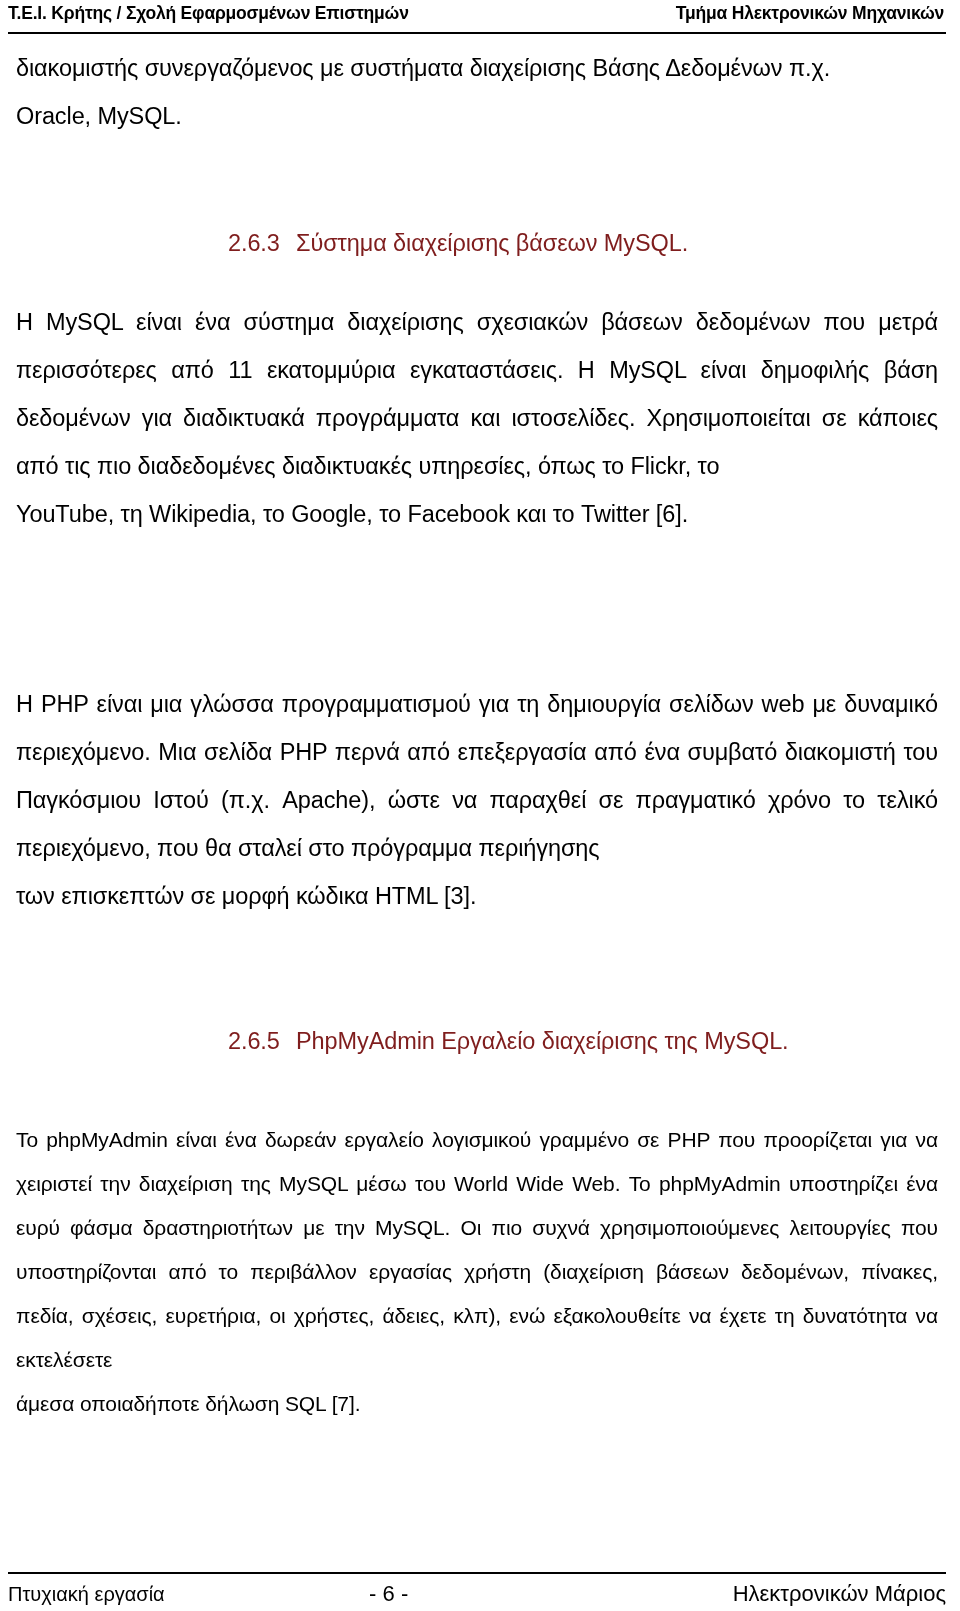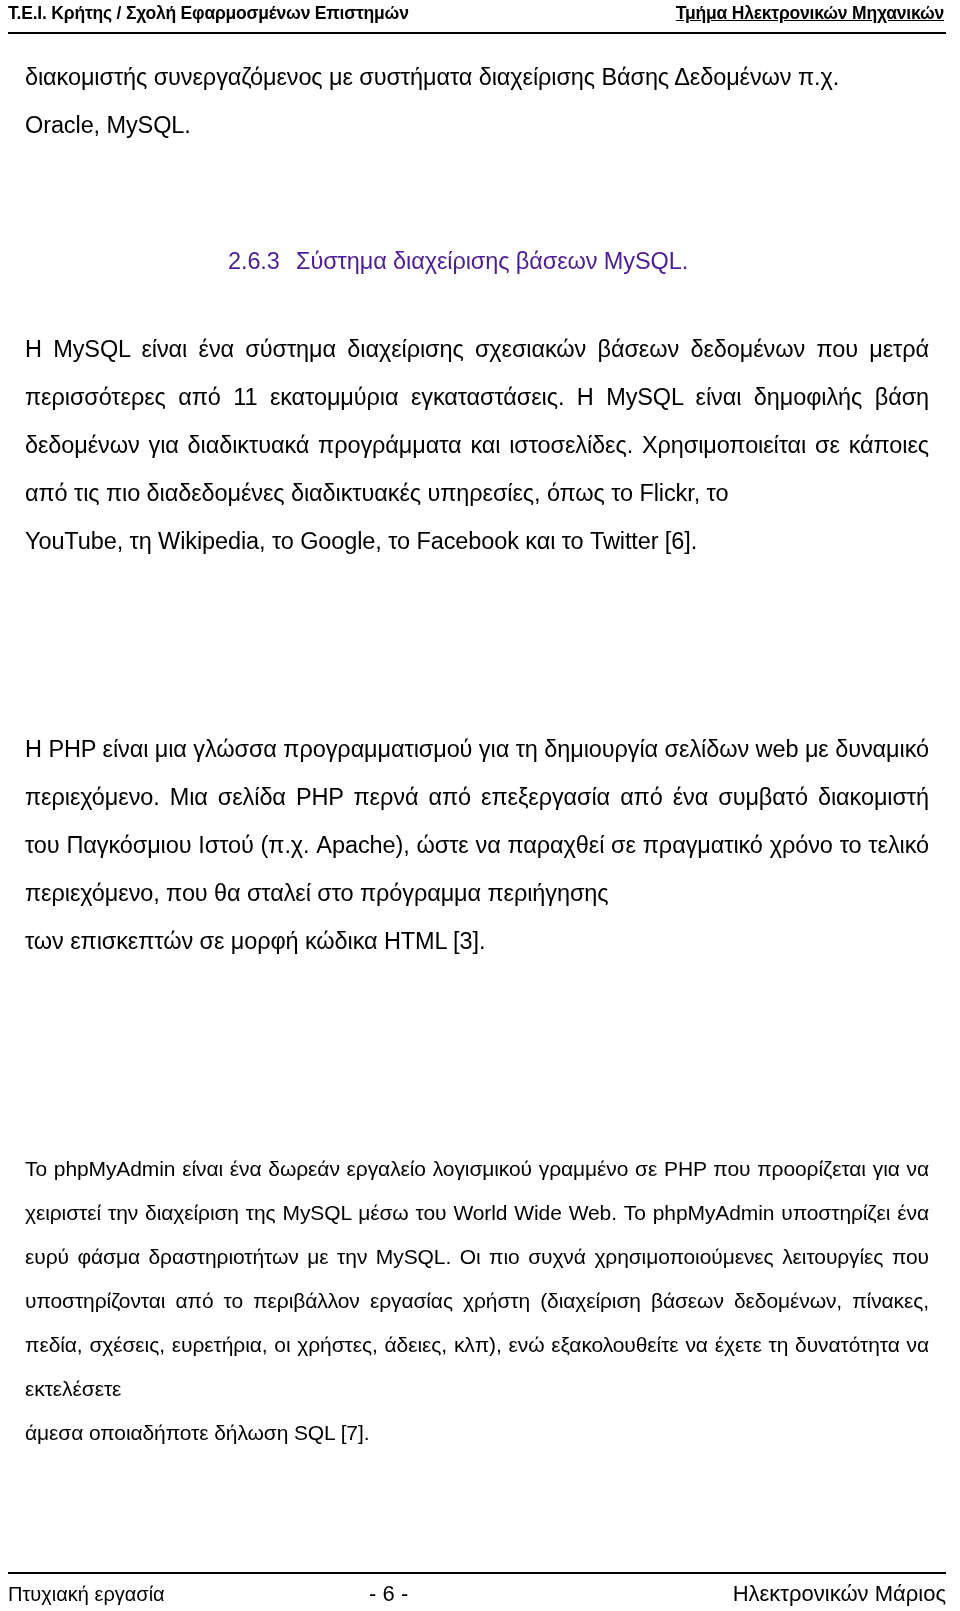--- a/index.html
+++ b/index.html
@@ -42,54 +42,53 @@
   .run-head .hd-right {
     font-size: 17.5px;
     font-weight: bold;
     line-height: 22px;
     letter-spacing: -0.2px;
     white-space: nowrap;
     text-align: right;
   }
   .run-head .hd-right {
     padding-right: 2px;
-    text-decoration: underline;
   }
 
   
   .content {
     position: absolute;
     left: 8px;
     top: 36px;
     width: 938px;
   }
 
   p.body {
-    margin: 17px;
+    margin: 8px;
     font-size: 23.5px;
     line-height: 48px;
     text-align: justify;
     text-justify: inter-word;
     letter-spacing: -0.1px;
     color: #000;
   }
   p.body.small {
     font-size: 21px;
     line-height: 44px;
   }
   p.body .lastline {
     display: block;
     text-align: left;
   }
 
   h3.sec {
     margin: 0;
     font-size: 23.5px;
     font-weight: normal;
-    color: #4c1d95;
+    color: #7f1d1d;
     line-height: 34px;
     padding-left: 220px;
     letter-spacing: -0.1px;
     white-space: nowrap;
   }
   h3.sec .num {
     display: inline-block;
     min-width: 68px;
   }
   .gap-s  { height: 30px; }
@@ -153,20 +152,21 @@
 
     <div class="gap-xl"></div>
 
 
     <div class="gap-s"></div>
 
     <p class="body"><span>Η PHP είναι  μια γλώσσα  προγραμματισμού για  τη  δημιουργία  σελίδων  web  με δυναμικό  περιεχόμενο.  Μια  σελίδα  PHP  περνά  από  επεξεργασία  από  ένα συμβατό διακομιστή του  Παγκόσμιου  Ιστού  (π.χ. Apache),  ώστε  να  παραχθεί  σε πραγματικό χρόνο το τελικό περιεχόμενο, που θα σταλεί στο πρόγραμμα περιήγησης</span><span class="lastline">των επισκεπτών σε μορφή κώδικα HTML [3].</span></p>
 
     <div class="gap-xl"></div>
 
+    <h3 class="sec"><span class="num">2.6.5</span><span>PhpMyAdmin Εργαλείο διαχείρισης της MySQL.</span></h3>
 
     <div class="gap-m"></div>
 
     <p class="body small"><span>Το  phpMyAdmin  είναι  ένα  δωρεάν  εργαλείο  λογισμικού  γραμμένο  σε  PHP  που προορίζεται για να χειριστεί την διαχείριση της MySQL μέσω του World Wide Web. Το phpMyAdmin υποστηρίζει ένα ευρύ φάσμα δραστηριοτήτων με την MySQL. Οι πιο συχνά  χρησιμοποιούμενες  λειτουργίες  που  υποστηρίζονται  από  το  περιβάλλον εργασίας χρήστη (διαχείριση βάσεων δεδομένων, πίνακες, πεδία, σχέσεις, ευρετήρια, οι χρήστες, άδειες, κλπ), ενώ εξακολουθείτε να έχετε τη δυνατότητα να εκτελέσετε</span><span class="lastline">άμεσα οποιαδήποτε δήλωση SQL [7].</span></p>
 
   </div>
 
   <div class="run-foot">
     <div class="ft-left">Πτυχιακή εργασία</div>
     <div class="ft-center">- 6 -</div>

